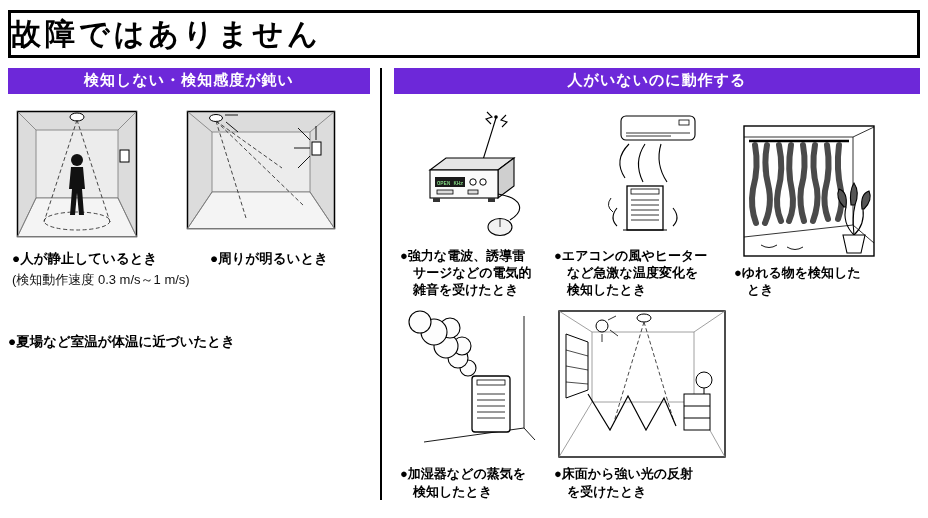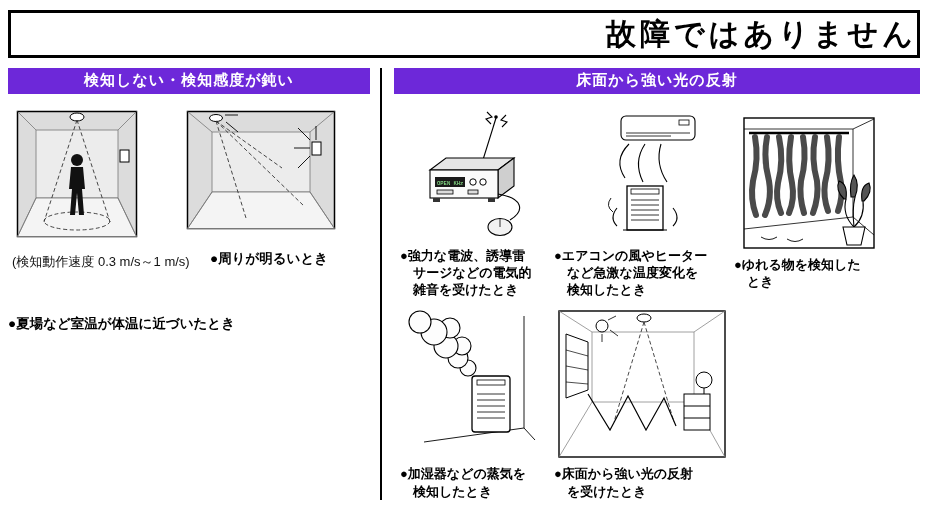--- a/index.html
+++ b/index.html
@@ -8,21 +8,21 @@
     width:928px; height:518px;
     font-family:"Liberation Sans", sans-serif;
     color:#000;
   }
   .page { position:relative; width:928px; height:518px; background:#fff; padding:8px 6px 0; overflow:hidden; }
 
   .title-box {
     border:3px solid #000;
     height:48px;
     margin:2px 2px 10px;
-    display:flex; align-items:center; justify-content:flex-end;
+    display:flex; align-items:center; justify-content:flex-start;
     background:#fff;
   }
   .title-box h1 { font-size:30px; font-weight:bold; letter-spacing:4px; }
 
   .columns { display:flex; align-items:stretch; }
   .col-left { width:366px; padding:0 2px; }
   .divider { width:2px; background:#000; margin:0 12px 0 8px; }
   .col-right { flex:1; padding-right:2px; }
 
   .section-header {
@@ -34,21 +34,21 @@
 
   
   .left-figures { display:flex; gap:48px; align-items:flex-start; margin:16px 2px 12px 8px; }
   .left-captions { display:flex; margin-left:4px; }
   .cap-block-1 { width:198px; }
   .caption { font-weight:bold; font-size:13.5px; line-height:1.3; }
   .note { font-size:13px; margin-top:3px; color:#111; }
   .left-item-3 { margin-top:44px; }
 
   
-  .fig-grid { display:flex; gap:14px; margin:14px 0 0 6px; align-items:center; }
+  .fig-grid { display:flex; gap:14px; margin:14px 0 0 6px; align-items:flex-end; }
   .fig-grid.row2 { margin-top:12px; }
   .figure { display:flex; flex-direction:column; }
   .figure svg { display:block; margin:0 auto; }
   .f1 { width:140px; } .f2 { width:166px; } .f3 { width:150px; }
   .f4 { width:140px; } .f5 { width:176px; }
   .fig-caption {
     font-size:13px; font-weight:bold; line-height:1.32;
     margin-top:7px;
     white-space:pre-line;
     text-indent:-13px; padding-left:13px;
@@ -108,36 +108,37 @@
             <line x1="124" y1="30" x2="112" y2="18"></line>
             <line x1="124" y1="38" x2="108" y2="38"></line>
             <line x1="124" y1="46" x2="112" y2="58"></line>
             <line x1="130" y1="30" x2="130" y2="16"></line>
           </g>
         </svg>
       </div>
 
       <div class="left-captions">
         <div class="cap-block-1">
+          <div class="caption">●人が静止しているとき</div>
           <div class="note">(検知動作速度 0.3 m/s～1 m/s)</div>
         </div>
         <div>
           <div class="caption">●周りが明るいとき</div>
         </div>
       </div>
 
       <div class="left-item-3">
         <div class="caption">●夏場など室温が体温に近づいたとき</div>
       </div>
     </div>
 
     <div class="divider"></div>
 
     <div class="col-right">
-      <div class="section-header">床面から強い光の反射</div>
+      <div class="section-header">人がいないのに動作する</div>
 
       <div class="fig-grid">
 
         <figure class="figure f1">
           <svg viewBox="0 0 132 132" width="132" height="132" xmlns="http://www.w3.org/2000/svg">
             <g fill="none" stroke="#000" stroke-width="1.1">
               <line x1="92" y1="10" x2="78" y2="55"></line>
               <path d="M83,4 l5,5 -6,2 5,5"></path>
               <path d="M102,7 l-5,5 6,2 -5,5"></path>
             </g>

